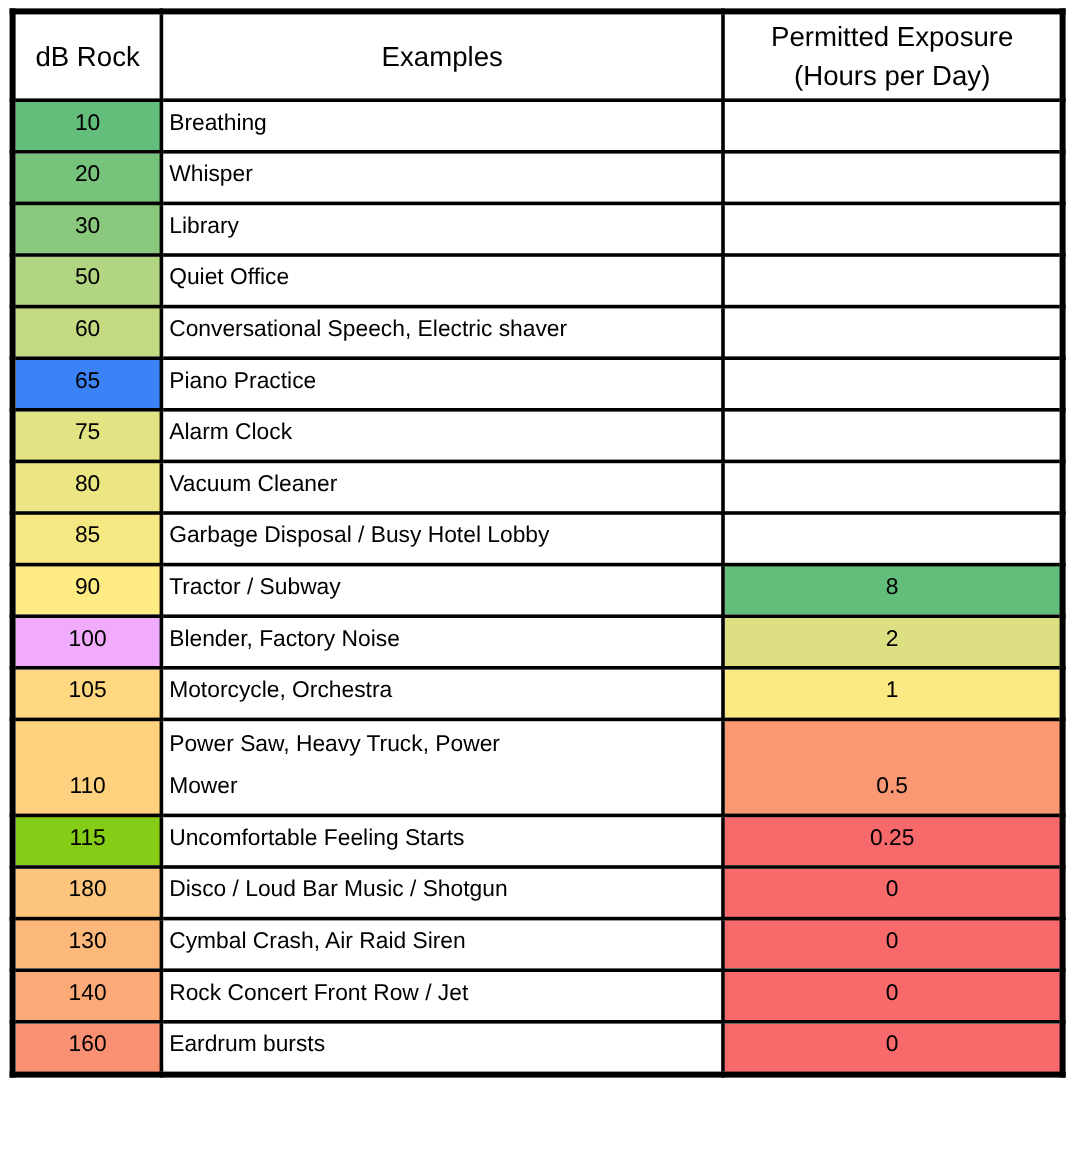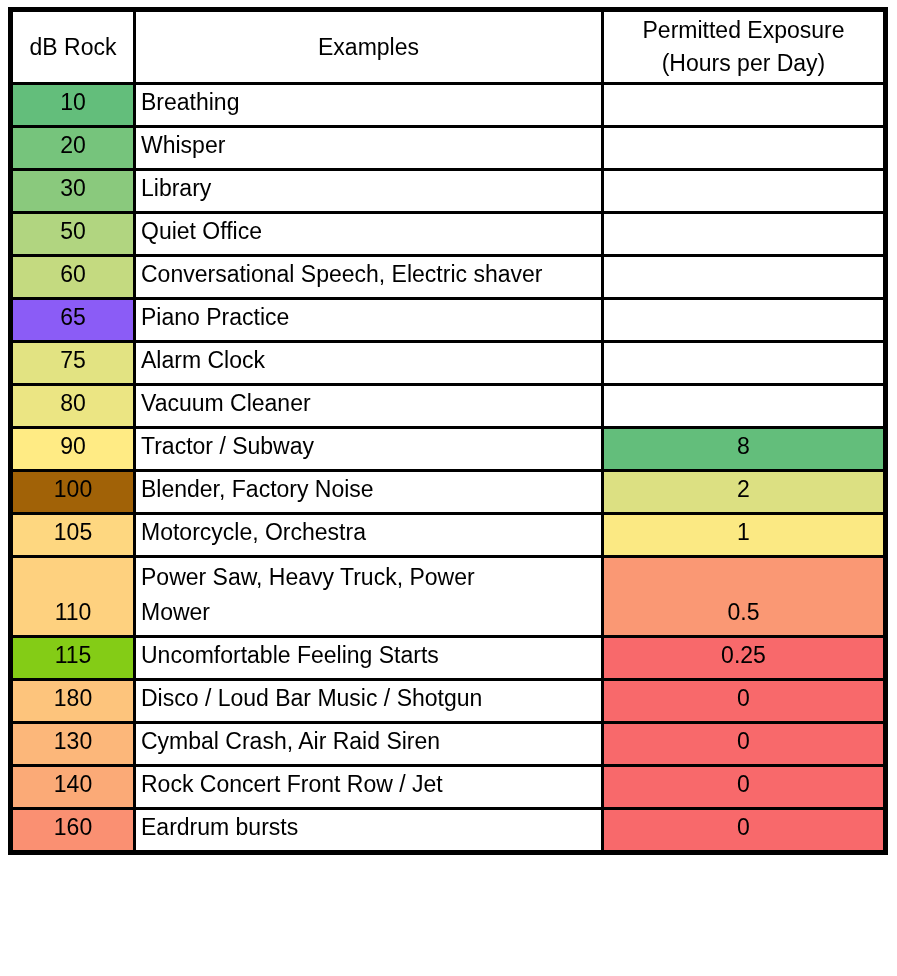--- a/index.html
+++ b/index.html
@@ -30,21 +30,21 @@
   tr.row.tall { height: 80px; }
   th {
     font-size: 23px;
     font-weight: normal;
     text-align: center;
     vertical-align: middle;
     line-height: 33px;
     background: #ffffff;
   }
   td {
-    font-size: 23px;
+    font-size: 19px;
     vertical-align: bottom;
     padding: 0 0 5px 0;
     line-height: 35px;
   }
   td.db   { text-align: center; }
   td.ex   { text-align: left; padding-left: 5px; background: #ffffff; }
   td.exp  { text-align: center; }
 </style>
 </head>
 <body>
@@ -83,41 +83,46 @@
         <td class="db" style="background: rgb(177, 213, 128);">50</td>
         <td class="ex">Quiet Office</td>
         <td class="exp" style="background: rgb(255, 255, 255);"></td>
       </tr>
       <tr class="row">
         <td class="db" style="background: rgb(196, 218, 128);">60</td>
         <td class="ex">Conversational Speech, Electric shaver</td>
         <td class="exp" style="background: rgb(255, 255, 255);"></td>
       </tr>
       <tr class="row">
-        <td class="db" style="background: #8b5cf6;">65</td>
+        <td class="db" style="background: #3b82f6;">65</td>
         <td class="ex">Piano Practice</td>
         <td class="exp" style="background: rgb(255, 255, 255);"></td>
       </tr>
       <tr class="row">
         <td class="db" style="background: rgb(226, 227, 130);">75</td>
         <td class="ex">Alarm Clock</td>
         <td class="exp" style="background: rgb(255, 255, 255);"></td>
       </tr>
       <tr class="row">
         <td class="db" style="background: rgb(235, 229, 131);">80</td>
         <td class="ex">Vacuum Cleaner</td>
         <td class="exp" style="background: rgb(255, 255, 255);"></td>
       </tr>
       <tr class="row">
+        <td class="db" style="background: rgb(245, 232, 131);">85</td>
+        <td class="ex">Garbage Disposal / Busy Hotel Lobby</td>
+        <td class="exp" style="background: rgb(255, 255, 255);"></td>
+      </tr>
+      <tr class="row">
         <td class="db" style="background: rgb(255, 235, 132);">90</td>
         <td class="ex">Tractor / Subway</td>
         <td class="exp" style="background: rgb(99, 190, 123);">8</td>
       </tr>
       <tr class="row">
-        <td class="db" style="background: #a16207;">100</td>
+        <td class="db" style="background: #f0abfc;">100</td>
         <td class="ex">Blender, Factory Noise</td>
         <td class="exp" style="background: rgb(220, 224, 130);">2</td>
       </tr>
       <tr class="row">
         <td class="db" style="background: rgb(254, 215, 128);">105</td>
         <td class="ex">Motorcycle, Orchestra</td>
         <td class="exp" style="background: rgb(251, 233, 131);">1</td>
       </tr>
       <tr class="row tall">
         <td class="db" style="background: rgb(254, 209, 127);">110</td>

